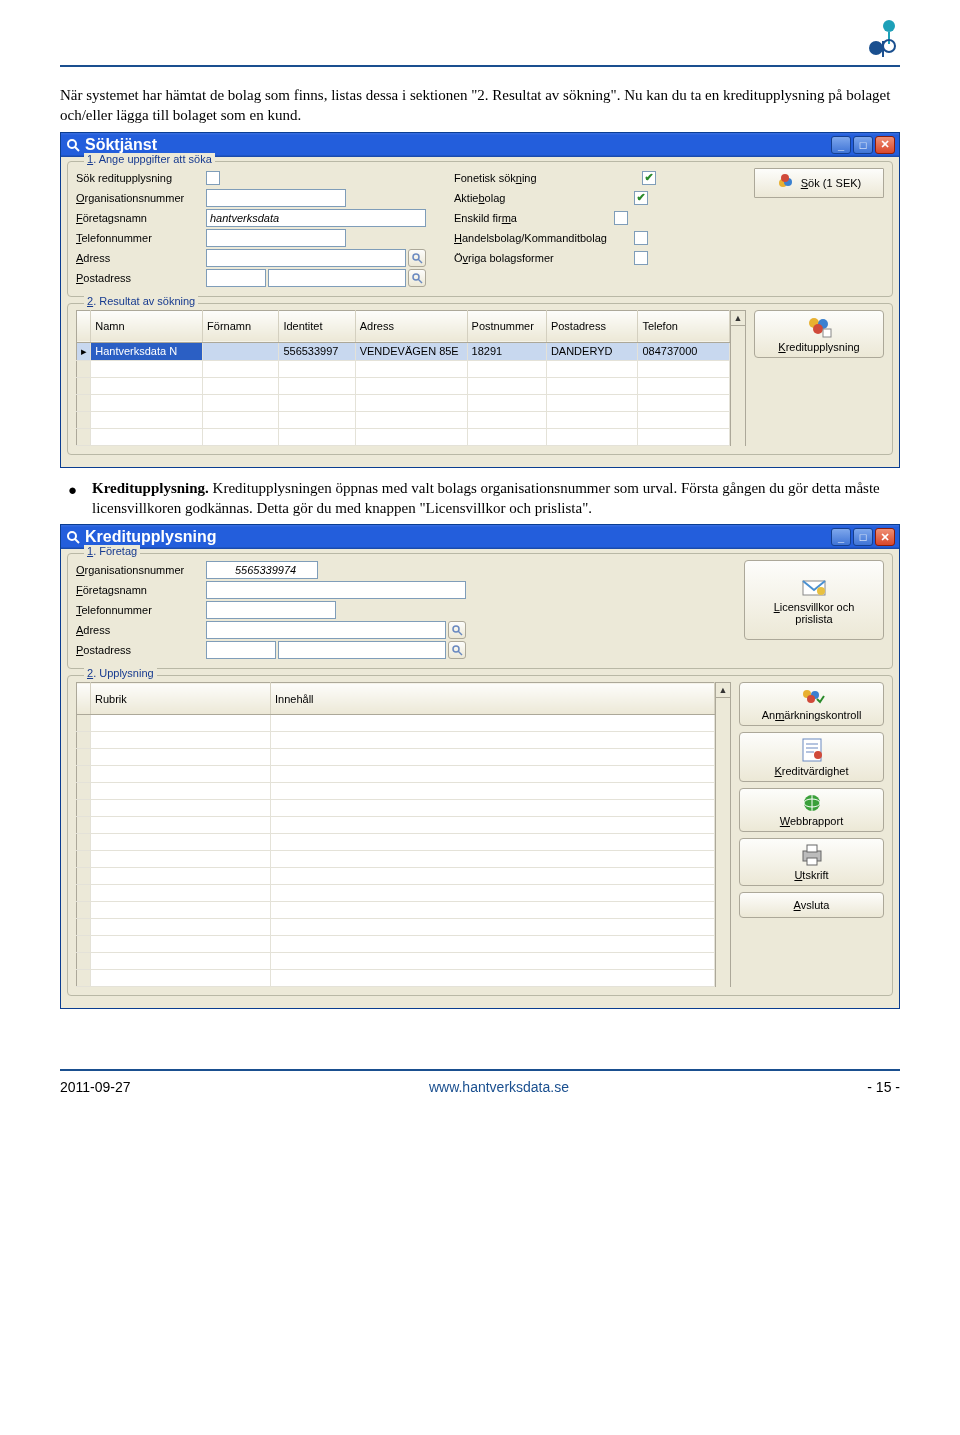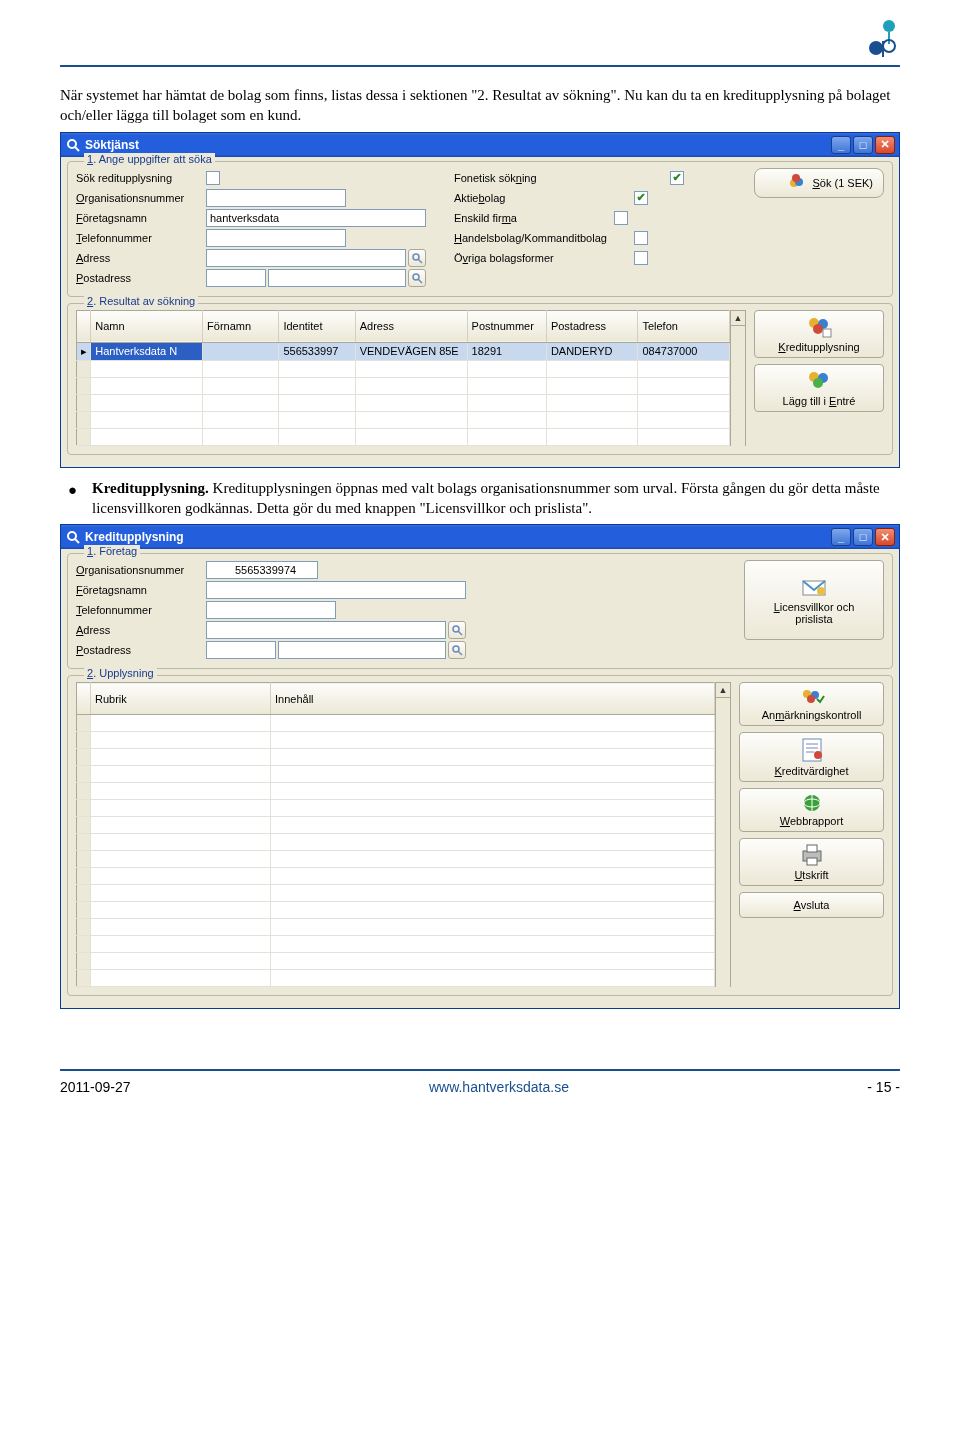--- a/index.html
+++ b/index.html
@@ -51,21 +51,21 @@
     color: #fff;
     display: flex;
     align-items: center;
     padding: 2px 4px;
     height: 24px;
   }
   .titlebar .title-icon {
     width: 16px; height: 16px; margin-right: 4px;
     display:inline-flex;align-items:center;justify-content:center;
   }
-  .titlebar .title-text { flex: 1; font-weight: bold; font-size: 12px;}
+  .titlebar .title-text { flex: 1; font-weight: bold; font-size: 16px;}
   .winbtns { display: flex; gap: 2px; }
   .winbtn {
     width: 20px; height: 18px;
     background: linear-gradient(#7ea7ec,#3f74d6);
     border: 1px solid #153f8f;
     border-radius: 3px;
     color: #fff;
     display:flex;align-items:center;justify-content:center;
     font-weight:bold;font-size:11px;
   }
@@ -89,42 +89,42 @@
     font-size: 11px;
     padding: 0 3px;
   }
   .row { display: flex; align-items: center; height: 20px; }
   .lbl { width: 130px; color: #000; }
   .lbl u { text-decoration: underline; }
   .inp {
     border: 1px solid #7f9db9; background:#fff;
     height:18px;padding:1px 3px;
     font-family: Tahoma, Arial, sans-serif;
-    font-size: 11px; color:#000;
+    font-size: 11px; color:#000;font-style:italic;
   }
   .sq-check {
     width:14px;height:14px;border:1px solid #7f9db9;background:#fff;
     display:inline-flex;align-items:center;justify-content:center;
     color:#2a8a2a;font-weight:bold;font-size:11px;
   }
   .side-btn {
     background: linear-gradient(#fdfdfb,#ece8d6);
     border: 1px solid #aca899;
     border-radius: 4px;
     display:flex;flex-direction:column;align-items:center;justify-content:center;
     padding:4px 6px;
     text-align:center;
     min-height: 42px;
     cursor: default;
   }
   .side-btn-row {
     background: linear-gradient(#fdfdfb,#ece8d6);
     border: 1px solid #aca899;
-    border-radius: 8px;
-    display:flex;align-items:center;justify-content:flex-end;
+    border-radius: 1px;
+    display:flex;align-items:center;justify-content:center;
     gap:6px;padding:4px 10px;
     height:30px;
   }
   .mag-btn {
     width:18px;height:18px;border:1px solid #aca899;border-radius:3px;
     background:linear-gradient(#fdfdfb,#ece8d6);
     display:inline-flex;align-items:center;justify-content:center;
     margin-left:2px;
   }
   .tbl {
@@ -242,21 +242,21 @@
             <span class="mag-btn">
               <svg width="12" height="12">
                   <circle cx="5" cy="5" r="3" fill="none" stroke="#6a89c0" stroke-width="1.5"></circle>
                   <line x1="7" y1="7" x2="11" y2="11" stroke="#6a89c0" stroke-width="1.5"></line>
                 </svg>
             </span>
             </div>
         </div>
         <div style="flex:0 0 240px;">
           <div class="row">
-              <span class="lbl" style="width:216px">Fonetisk sök<u>n</u>ing</span>
+              <span class="lbl" style="width:188px">Fonetisk sök<u>n</u>ing</span>
             <span class="sq-check">✔</span>
             </div>
           <div class="row">
               <span class="lbl" style="width:180px">Aktie<u>b</u>olag</span>
             <span class="sq-check">✔</span>
             </div>
           <div class="row">
               <span class="lbl" style="width:160px">Enskild fir<u>m</u>a</span>
             <span class="sq-check"></span>
             </div>
@@ -382,30 +382,20 @@
             <span>
               <svg width="28" height="24">
                   <circle cx="9" cy="8" r="5" fill="#e8b030"></circle>
                   <circle cx="18" cy="9" r="5" fill="#3a80d0"></circle>
                   <circle cx="13" cy="14" r="5" fill="#d04a3a"></circle>
                   <rect x="18" y="14" width="8" height="8" fill="#fff" stroke="#888"></rect>
                 </svg>
             </span>
             <span><u>K</u>reditupplysning</span>
           </div>
-          <div class="side-btn">
-            <span>
-              <svg width="28" height="24">
-                  <circle cx="9" cy="8" r="5" fill="#e8b030"></circle>
-                  <circle cx="18" cy="9" r="5" fill="#3a80d0"></circle>
-                  <circle cx="13" cy="14" r="5" fill="#4ab04a"></circle>
-                </svg>
-            </span>
-            <span>Lägg till i <u>E</u>ntré</span>
-          </div>
         </div>
       </div>
     </div>
   </div>
 </div>
 
 <p class="body-text bullet-par">
   <span class="bold">Kreditupplysning.</span><span> Kreditupplysningen öppnas med valt bolags organisationsnummer som urval. Första gången du gör detta måste licensvillkoren godkännas. Detta gör du med knappen "Licensvillkor och prislista".</span>
 </p>
 

